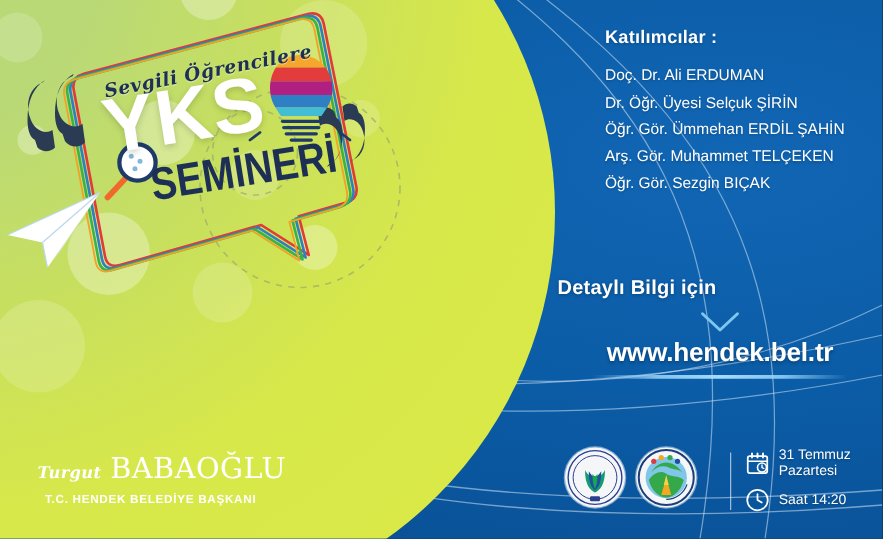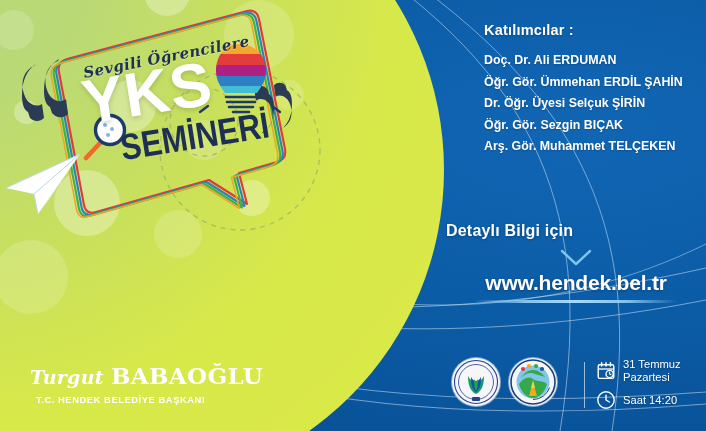--- a/index.html
+++ b/index.html
@@ -100,21 +100,21 @@
     font-size:14.5px; font-weight:700;
     letter-spacing:.2px;
     text-shadow:0 1px 2px rgba(0,0,0,.25);
   }
   .part-list {
     position:absolute; left:38px; top:50px;
     list-style:none;
   }
   .part-list li {
     font-size:12.4px;
-    font-weight:700;
+    font-weight:400;
     line-height:21.5px;
     white-space:nowrap;
     text-shadow:0 1px 2px rgba(0,0,0,.22);
   }
 
   .detail-title {
     position:absolute; left:0; top:222px; width:100%;
     text-align:left;
     font-size:16px; font-weight:700;
     letter-spacing:.2px;
@@ -143,26 +143,26 @@
     border-radius:2px;
     filter:blur(.4px);
   }
 
   
   .signature { position:absolute; left:30px; top:362px; }
   .sig-row { display:flex; align-items:baseline; gap:7px; }
   .sig-first {
     font-family:"DejaVu Serif", serif;
     font-style:italic; font-weight:700;
-    font-size:19px; color:#ffffff;
+    font-size:13px; color:#ffffff;
     letter-spacing:.3px;
   }
   .sig-last {
     font-family:"DejaVu Serif", serif;
-    font-weight:700;
+    font-weight:400;
     font-size:23px; color:#ffffff;
     letter-spacing:.4px;
   }
   .sig-sub {
     margin-top:5px;
     margin-left:6px;
     font-size:9.4px;
     font-weight:700;
     color:#ffffff;
     letter-spacing:.55px;
@@ -316,24 +316,24 @@
   <div class="script-line">Sevgili Öğrencilere</div>
   <div class="yks">YKS</div>
   <div class="semineri">SEMİNERİ</div>
 
   <div class="right-col">
 
     <div class="part-title">Katılımcılar :</div>
 
     <ul class="part-list">
       <li>Doç. Dr. Ali ERDUMAN</li>
+      <li>Dr. Öğr. Üyesi Selçuk ŞİRİN</li>
       <li>Öğr. Gör. Ümmehan ERDİL ŞAHİN</li>
-      <li>Dr. Öğr. Üyesi Selçuk ŞİRİN</li>
+      <li>Arş. Gör. Muhammet TELÇEKEN</li>
       <li>Öğr. Gör. Sezgin BIÇAK</li>
-      <li>Arş. Gör. Muhammet TELÇEKEN</li>
     </ul>
 
     <div class="detail-title">Detaylı Bilgi için</div>
 
     <div class="chev">
       <svg width="34" height="20" viewBox="0 0 34 20">
         <path d="M3,3 L17,16 L31,3" fill="none" stroke="#7fc6ef" stroke-width="2.4" stroke-linecap="round" stroke-linejoin="round"></path>
       </svg>
     </div>
 

